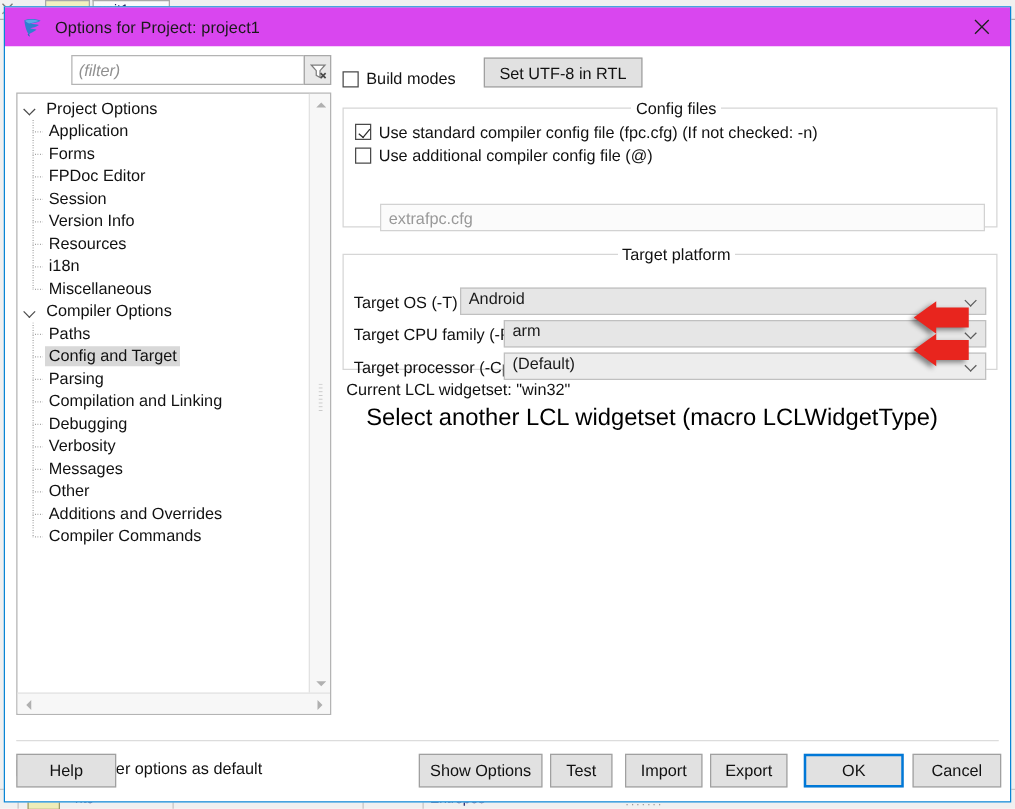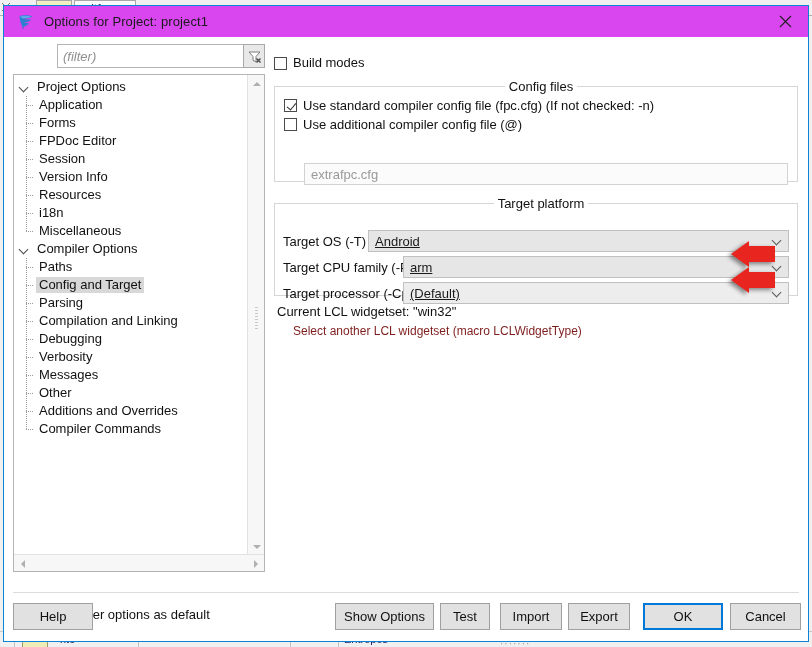--- a/index.html
+++ b/index.html
@@ -274,24 +274,24 @@
     display: flex; align-items: center;
   }
   .tgt-label {
     font-size: 13px; color: #111;
     white-space: nowrap;
   }
   .combo {
     height: 22px;
     border: 1px solid #c0c0c0;
     background: #e6e6e6;
-    display: flex; align-items: center;
+    display: flex; 
     position: relative;
     padding-left: 6px;
-    font-size: 13px; color: #1a1a1a; text-decoration: underline;
+    font-size: 13px; color: #1a1a1a;
   }
   .combo .arrowbox {
     position: absolute; right: 0; top: 0;
     width: 22px; height: 20px;
     display: flex; align-items: center; justify-content: center;
   }
   .chev-dn {
     width: 8px; height: 8px; position: relative;
   }
   .chev-dn::before {
@@ -301,21 +301,21 @@
     border-bottom: 1.5px solid #5a5a5a;
     transform: rotate(45deg);
   }
 
   .lcl-cur {
     position: absolute; left: 3px; top: 260px;
     font-size: 13px; color: #111;
   }
   .lcl-link {
     position: absolute; left: 19px; top: 280px;
-    font-size: 12px; color: #7f1d1d;
+    font-size: 19px; color: #000000;
   }
 
   
   .red-arrow {
     position: absolute;
     width: 46px; height: 28px;
     filter: drop-shadow(-3px 2px 2px rgba(0,0,0,0.45));
   }
 
   
@@ -535,20 +535,21 @@
     <div class="default-row">
       <span class="cb"></span>
       <span class="cb-label">Set compiler options as default</span>
     </div>
 
     <div class="right-col">
 
       <div class="top-row">
         <span class="cb"></span>
         <span class="cb-label">Build modes</span>
+        <div class="btn btn-utf8">Set UTF-8 in RTL</div>
       </div>
 
       <fieldset class="group" id="group-config">
         <legend>Config files</legend>
 
         <div class="cfg-line">
           <span class="cb checked"></span>
           <span class="cb-label">Use standard compiler config file (fpc.cfg) (If not checked: -n)</span>
         </div>
 

